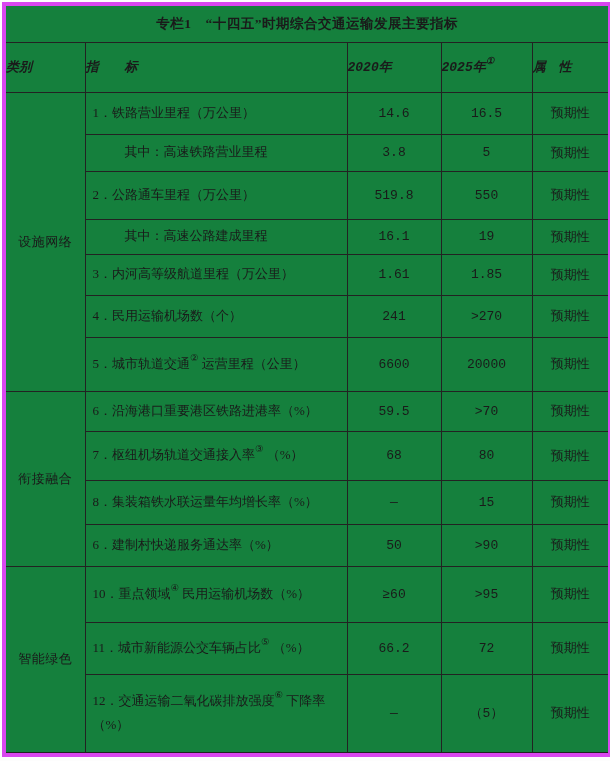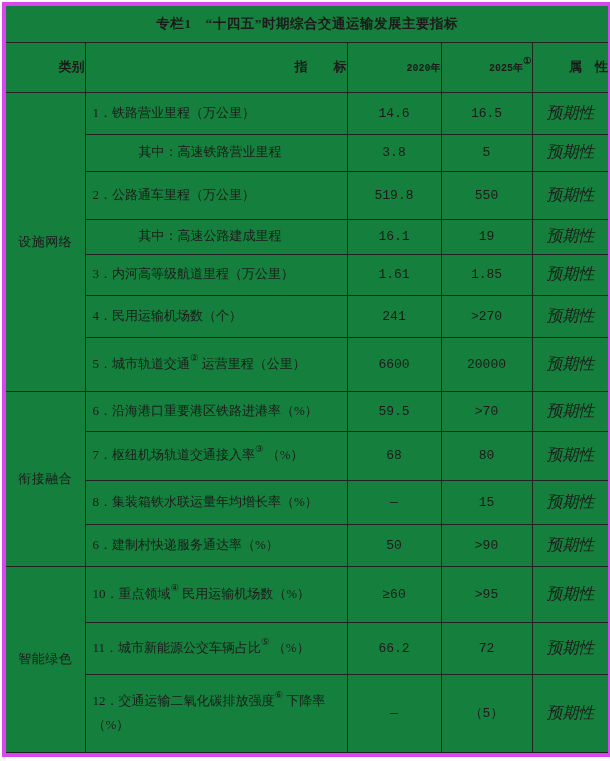--- a/index.html
+++ b/index.html
@@ -37,51 +37,51 @@
   tr.title-row td {
     height: 38px;
     font-weight: bold;
     text-align: center;
     font-size: 13.5px;
     letter-spacing: 0.5px;
   }
   tr.head-row td {
     height: 50px;
     font-weight: bold;
-    text-align: right;
-    font-size: 13px;
+    text-align: left;
+    font-size: 13px;
+    font-style: italic;
   }
   tr.head-row td .yr {
     font-family: "Liberation Mono", "DejaVu Sans Mono", monospace;
     font-weight: bold;
-    font-size: 10px;
+    font-size: 13px;
   }
   td.cat {
     text-align: center;
     font-size: 13px;
     letter-spacing: 0.5px;
   }
   td.ind {
     text-align: left;
     padding: 2px 4px 2px 7px;
     line-height: 1.85;
   }
   td.ind.sub {
-    padding-left: 53px;
+    padding-left: 39px;
     margin-left: 44px;
   }
   td.val {
     text-align: center;
     font-family: "Liberation Mono", "DejaVu Sans Mono", monospace;
     font-size: 13px;
   }
   td.attr {
     text-align: center;
-    font-size: 16px;
-    font-style: italic;
+    font-size: 13px;
   }
   .sup {
     font-size: 9.5px;
     position: relative;
     top: -7px;
     letter-spacing: 0;
   }
   tr.stub-row td {
     height: 3px;
     border-bottom: 2px solid #222;

